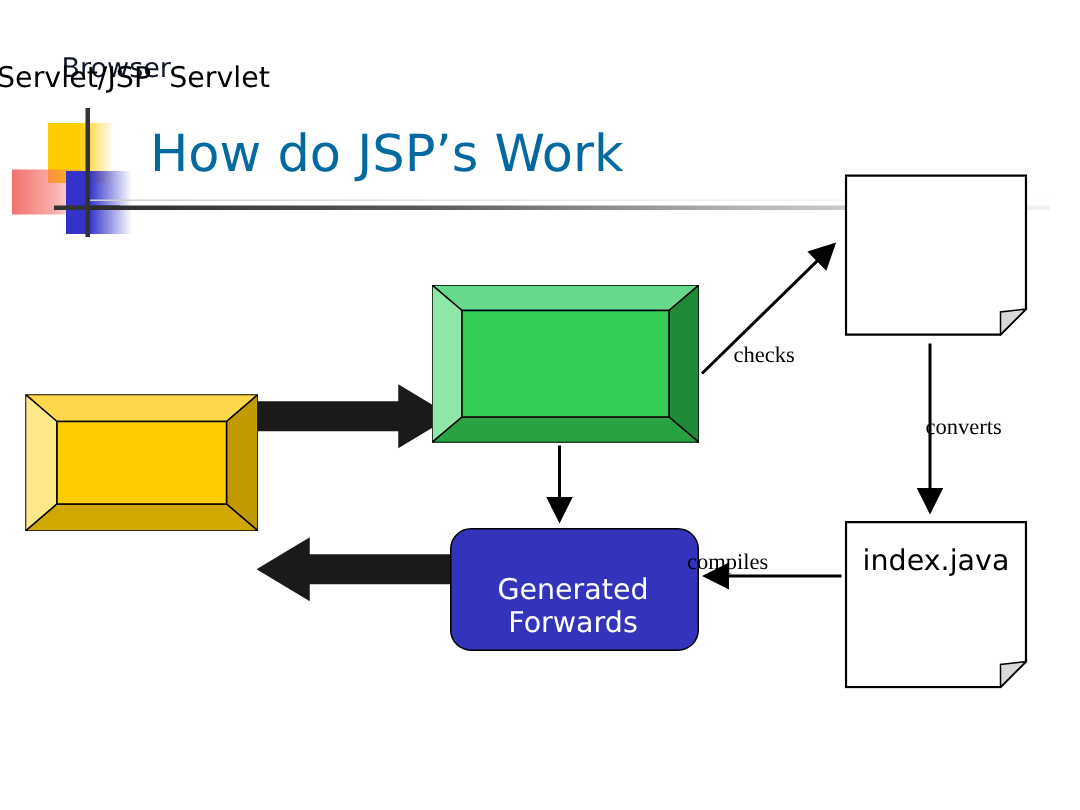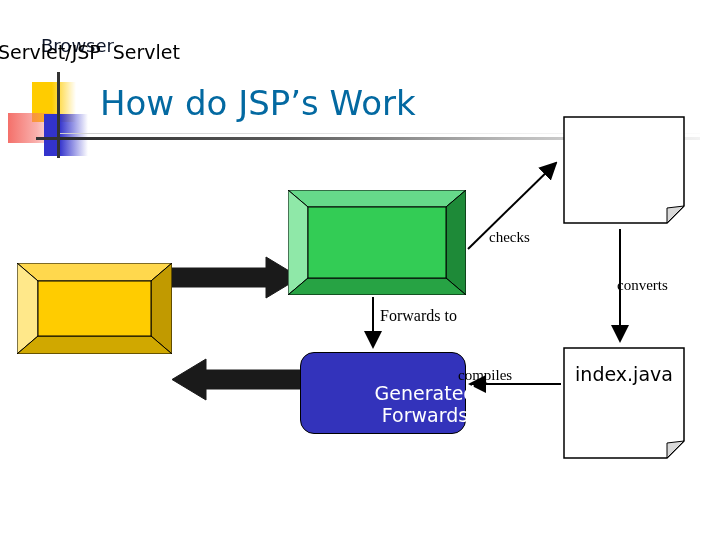--- a/index.html
+++ b/index.html
@@ -119,21 +119,20 @@
     border: 1.5px solid #000000;
     border-radius: 14px;
   }
   #servlet-label {
     position: absolute;
     left: 300px; top: 352px;
     width: 164px; height: 104px;
     font-size: 19px;
     color: #ffffff;
     flex-direction: column;
-    padding-left: 43px;
   }
 
   
   .doc-shape { position: absolute; }
   #doc-jsp { left: 563px; top: 116px; width: 122px; height: 108px; }
   #doc-java { left: 563px; top: 347px; width: 122px; height: 112px; }
   #doc-jsp-label {
     position: absolute;
     left: 563px; top: 116px; width: 122px; height: 108px;
     font-size: 19px; color: #000000;
@@ -260,17 +259,16 @@
       <path d="M1,1 L121,1 L121,94 L104,111 L1,111 Z" fill="#FFFFFF" stroke="#000000" stroke-width="1.5"></path>
       <path d="M121,94 L104,96 L104,111 Z" fill="#D9D9D9" stroke="#000000" stroke-width="1"></path>
     </svg>
   </div>
   <div class="shape-label" id="doc-java-label">index.java</div>
 
   <div class="conn-label" id="label-checks">checks</div>
 
   <div class="conn-label" id="label-converts">converts</div>
 
-  <div class="conn-label" id="label-forwards">Forwards to</div>
 
   <div class="conn-label" id="label-compiles">compiles</div>
 
 </div>
 
 </body></html>

